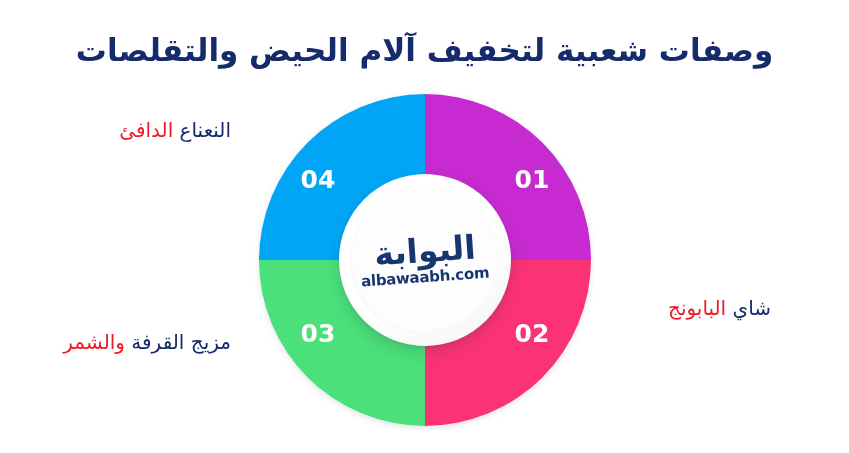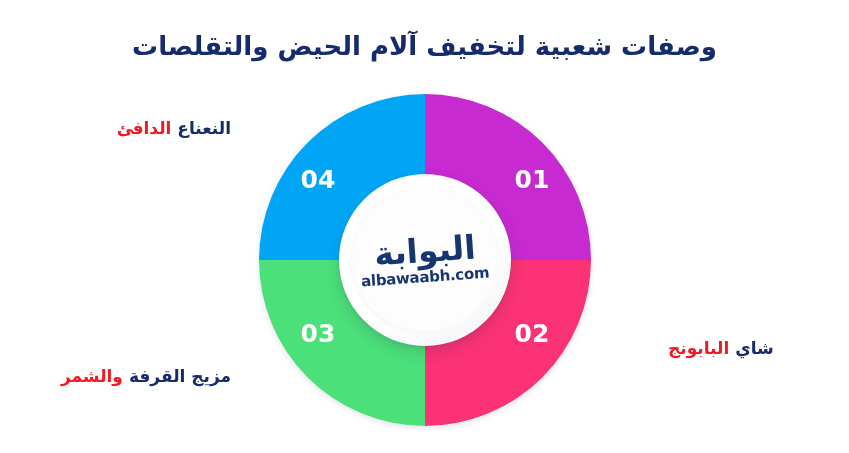--- a/index.html
+++ b/index.html
@@ -21,21 +21,21 @@
     background: #ffffff;
   }
 
   
   .title {
     position: absolute;
     top: 30px;
     left: 0;
     width: 849px;
     text-align: center;
-    font-size: 26px;
+    font-size: 31px;
     font-weight: bold;
     color: #162b6b;
     direction: rtl;
     letter-spacing: 0px;
     line-height: 1.3;
   }
 
   
   .donut-wrap {
     position: absolute;
@@ -98,32 +98,32 @@
     font-weight: bold;
     color: #17356e;
     letter-spacing: -0.3px;
     transform: rotate(-4deg);
     margin-top: 0px;
   }
 
   
   .label {
     position: absolute;
-    font-size: 17px;
-    font-weight: bold;
+    font-size: 20px;
+    font-weight: normal;
     direction: rtl;
     white-space: nowrap;
     line-height: 1.2;
   }
   .label .navy { color: #162b6b; }
   .label .red  { color: #ee1b24; }
 
   .label-01 { left: 578px; top: 138px; text-align: left; }
-  .label-02 { left: 668px; top: 296px; text-align: left; margin-top: 42px; }
-  .label-03 { left: 36px;  top: 330px; width: 195px; text-align: right; margin-top: 36px; }
+  .label-02 { left: 668px; top: 296px; text-align: left; }
+  .label-03 { left: 36px;  top: 330px; width: 195px; text-align: right; }
   .label-04 { left: 86px;  top: 118px; width: 145px; text-align: right; }
 </style>
 </head>
 <body>
 
 <div class="infographic">
 
   <div class="title">وصفات شعبية لتخفيف آلام الحيض والتقلصات</div>
 
   <div class="donut-wrap">

